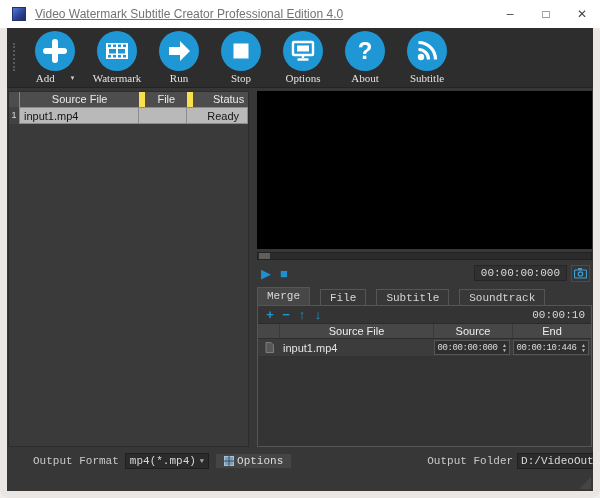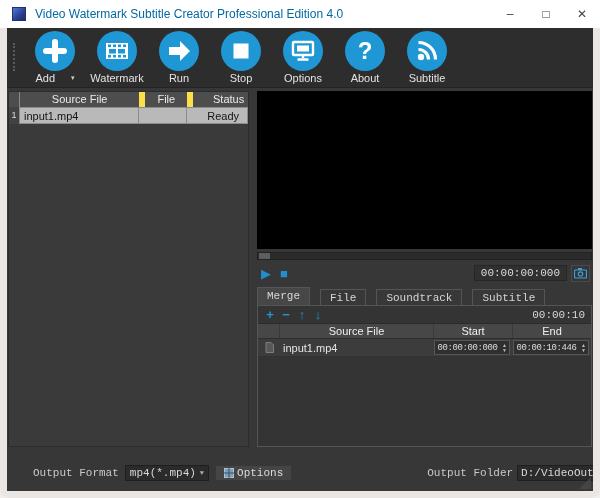--- a/index.html
+++ b/index.html
@@ -6,41 +6,41 @@
   html,body { width:600px; height:498px; }
   body { background:#f0eeec; position:relative; overflow:hidden;
          font-family:"Liberation Sans", sans-serif; }
 
   
   .titlebar { position:absolute; left:0; top:0; width:600px; height:28px;
               background:#ffffff; display:flex; align-items:center; }
   .app-icon { width:14px; height:14px; margin-left:12px;
               background:linear-gradient(135deg,#4a7bd6 0%,#2b3f8f 60%,#1d2b66 100%);
               border:1px solid #23306e; }
-  .title-text { margin-left:9px; font-size:12px; color:#0369a1; }
+  .title-text { margin-left:9px; font-size:12px; color:#737373;text-decoration:underline; }
   .win-controls { margin-left:auto; display:flex; height:100%; }
   .win-btn { width:36px; height:100%; display:flex; align-items:center;
              justify-content:center; font-size:12px; color:#444; cursor:default; }
 
   .app-frame { position:absolute; left:0; top:28px; width:600px; height:470px;
                background:#e9e6e3; border-radius:0 0 9px 9px; }
   .app-content { position:absolute; left:7px; top:0; right:7px; bottom:7px;
                  background:#373737; overflow:hidden; }
 
   
   .toolbar { position:absolute; left:0; top:0; right:0; height:60px;
              background:#2d2d2d; border-bottom:1px solid #242424;
              display:flex; align-items:flex-start; padding:3px 0 0 6px; }
   .tb-grip { width:5px; height:28px; margin:12px 6px 0 0;
              border-left:2px dotted #5a5a5a; }
   .tb-item { width:62px; display:flex; flex-direction:column; align-items:center;
              cursor:default; }
   .tb-circle { width:40px; height:40px; border-radius:50%; background:#1f97d5;
                display:flex; align-items:center; justify-content:center; }
-  .tb-label { margin-top:1px; font-family:Liberation Sans, sans-serif;
+  .tb-label { margin-top:1px; font-family:Liberation Serif, serif;
               font-size:11px; color:#e3e3e3; white-space:nowrap;
               display:flex; align-items:center; gap:16px; }
   .tb-caret { font-size:7px; color:#cfcfcf; }
   .q-glyph { color:#fff; font-size:24px; font-weight:bold;
              font-family:"Liberation Sans", sans-serif; line-height:1; }
 
   
   .main { position:absolute; left:0; top:61px; right:0; bottom:44px; }
 
   
@@ -106,21 +106,21 @@
   .mt-file { color:#e4e4e4; font-size:11px; padding-left:3px; }
   .spin { display:flex; align-items:center; background:#2f2f2f;
           border:1px solid #555; height:15px; width:76px; margin-right:2px; }
   .spin-val { flex:1; color:#ddd; font-family:"Liberation Mono", monospace;
               font-size:9px; text-align:center; letter-spacing:-0.4px; }
   .spin-arrows { display:flex; flex-direction:column; width:9px; }
   .spin-a { font-size:5px; color:#bbb; text-align:center; line-height:5px;
             cursor:default; }
 
   
-  .bottom-bar { position:absolute; left:0; right:0; bottom:8px; height:20px;
+  .bottom-bar { position:absolute; left:0; right:0; bottom:20px; height:20px;
                 display:flex; align-items:center;
                 font-family:"Liberation Mono", monospace; font-size:11px; }
   .bb-label { color:#c9c9c9; white-space:nowrap; }
   .combo { display:flex; align-items:center; gap:4px; background:#2b2b2b;
            border:1px solid #1f1f1f; color:#d8d8d8; height:16px;
            padding:0 4px; margin:0 6px; }
   .combo .caret { font-size:7px; color:#a8a8a8; }
   .bb-btn { display:flex; align-items:center; gap:3px; background:#454545;
             border:1px solid #383838; color:#dcdcdc; height:16px;
             padding:0 8px; cursor:default; }
@@ -275,37 +275,37 @@
             <rect x="4" y="0" width="4" height="2" fill="#3f9fd8"></rect>
             <rect x="0.5" y="2" width="12" height="8" rx="1" fill="none" stroke="#3f9fd8" stroke-width="1.2"></rect>
             <circle cx="6.5" cy="6" r="2.2" fill="none" stroke="#3f9fd8" stroke-width="1.2"></circle>
           </svg>
         </div>
       </div>
 
       <div class="tabs">
         <div class="tab active">Merge</div>
         <div class="tab">File</div>
+        <div class="tab">Subtitle</div>
         <div class="tab">Soundtrack</div>
-        <div class="tab">Subtitle</div>
       </div>
 
       <div class="tab-panel">
         <div class="mp-toolbar">
           <div class="mp-btn">+</div>
           <div class="mp-btn">−</div>
           <div class="mp-btn">↑</div>
           <div class="mp-btn">↓</div>
           <div class="mp-dur">00:00:10</div>
         </div>
 
         <div class="mt-header">
           <div class="mt-h mc0"></div>
           <div class="mt-h mc1">Source File</div>
-          <div class="mt-h mc2">Start</div>
+          <div class="mt-h mc2">Source</div>
           <div class="mt-h mc3">End</div>
         </div>
 
         <div class="mt-row">
           <div class="mc0" style="display:flex;justify-content:center;">
             <svg width="9" height="11" viewBox="0 0 9 11">
               <path d="M1 0.5h5l2.5 2.5v7.5H1z" fill="#585858" stroke="#8a8a8a" stroke-width="0.8"></path>
             </svg>
           </div>
           <div class="mt-file mc1">input1.mp4</div>

